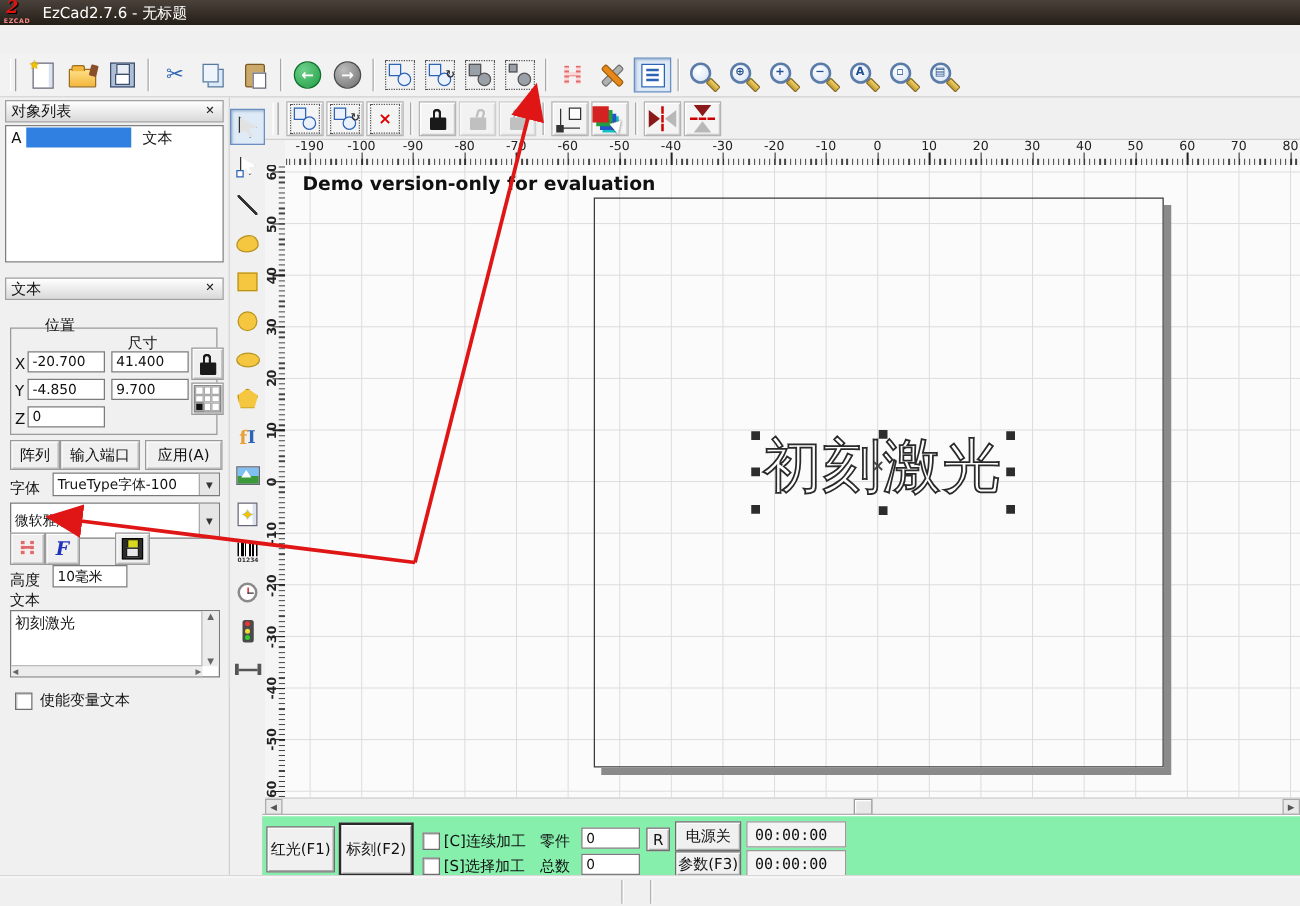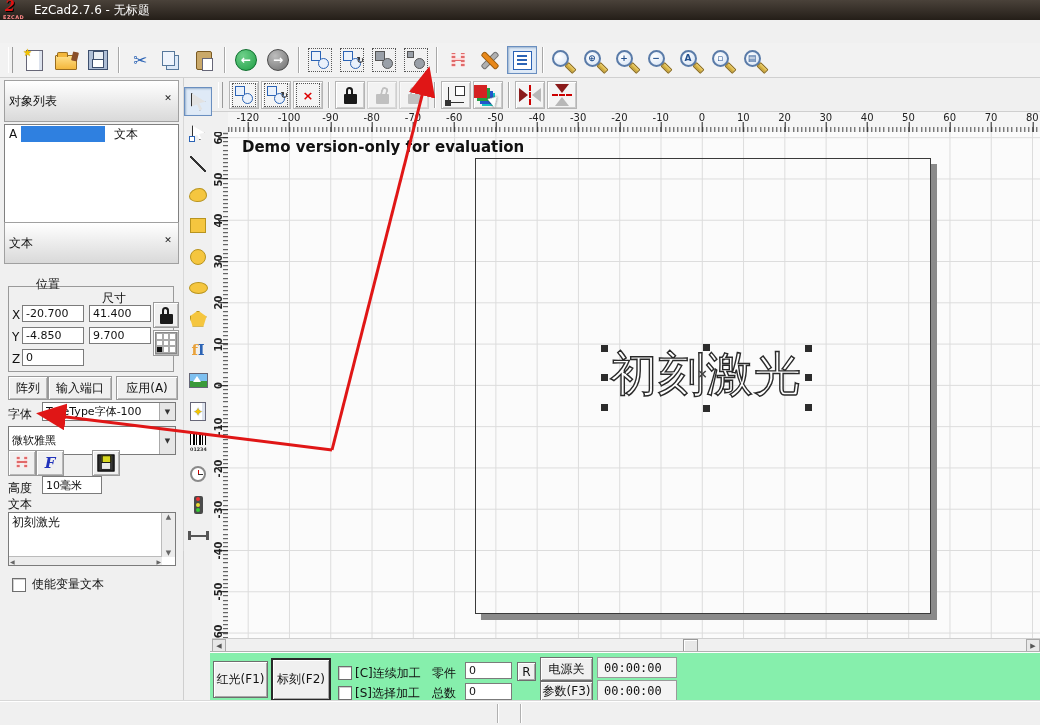--- a/index.html
+++ b/index.html
@@ -106,21 +106,21 @@
   .clk::after{content:"";position:absolute;left:6px;top:6px;width:5px;height:1px;background:#333;}
   .tl3{width:9px;height:18px;background:#4a4a4a;border-radius:2px;display:flex;flex-direction:column;align-items:center;justify-content:space-evenly;}
   .tl3 b{width:4px;height:4px;border-radius:50%;}
   .tl3 b:nth-child(1){background:#e33;}
   .tl3 b:nth-child(2){background:#ed3;}
   .tl3 b:nth-child(3){background:#3c3;}
   .ibeam{width:15px;height:9px;border-left:3px solid #555;border-right:3px solid #555;position:relative;}
   .ibeam::before{content:"";position:absolute;left:0;right:0;top:3.5px;height:2px;background:#555;}
   
   #left-col{position:absolute;left:0;top:78px;width:183px;height:647px;background:#f0f0f0;border-right:1px solid #cfcfcf;}
-  .pnl-title{height:16px;background:linear-gradient(#ffffff,#d9d9d9);border:1px solid #a0a0a0;display:flex;justify-content:space-between;padding:12px 4px;font-size:12px;}
+  .pnl-title{height:16px;background:linear-gradient(#ffffff,#d9d9d9);border:1px solid #a0a0a0;display:flex;align-items:center;justify-content:space-between;padding:0 4px;font-size:12px;}
   .pnl-close{font-size:9px;color:#222;width:12px;text-align:center;}
   #objlist-panel{position:absolute;left:4px;top:2px;width:175px;}
   #objlist-box{margin-top:2px;height:108px;background:#fff;border:1px solid #808080;position:relative;overflow:hidden;}
   .col-hdr{display:flex;height:18px;background:#f0f0f0;}
   .col-hdr span{border-right:1px solid #9a9a9a;border-bottom:1px solid #9a9a9a;box-shadow:inset 1px 1px 0 #fff;padding:1px 4px;box-sizing:border-box;}
   .col-hdr .c1{width:103px;}
   .col-hdr .c2{width:60px;}
   .col-hdr .c3{flex:1;}
   .obj-row{display:flex;height:18px;align-items:center;}
   .obj-row .name-cell{width:103px;display:flex;align-items:center;padding-left:4px;box-sizing:border-box;}
@@ -593,21 +593,21 @@
         <span class="icw">
           <i class="ibeam"></i>
         </span>
       </div>
     </div>
 
   <div id="corner"></div>
   <div id="hruler">
       <i class="minor"></i>
       <i class="major"></i>
-      <b class="hlab" style="left: 19.81px;">-120</b>
+      <b class="hlab" style="left: 19.81px;">-190</b>
       <b class="hlab" style="left: 61.1px;">-100</b>
       <b class="hlab" style="left: 102.39px;">-90</b>
       <b class="hlab" style="left: 143.68px;">-80</b>
       <b class="hlab" style="left: 184.97px;">-70</b>
       <b class="hlab" style="left: 226.26px;">-60</b>
       <b class="hlab" style="left: 267.55px;">-50</b>
       <b class="hlab" style="left: 308.84px;">-40</b>
       <b class="hlab" style="left: 350.13px;">-30</b>
       <b class="hlab" style="left: 391.42px;">-20</b>
       <b class="hlab" style="left: 432.71px;">-10</b>

